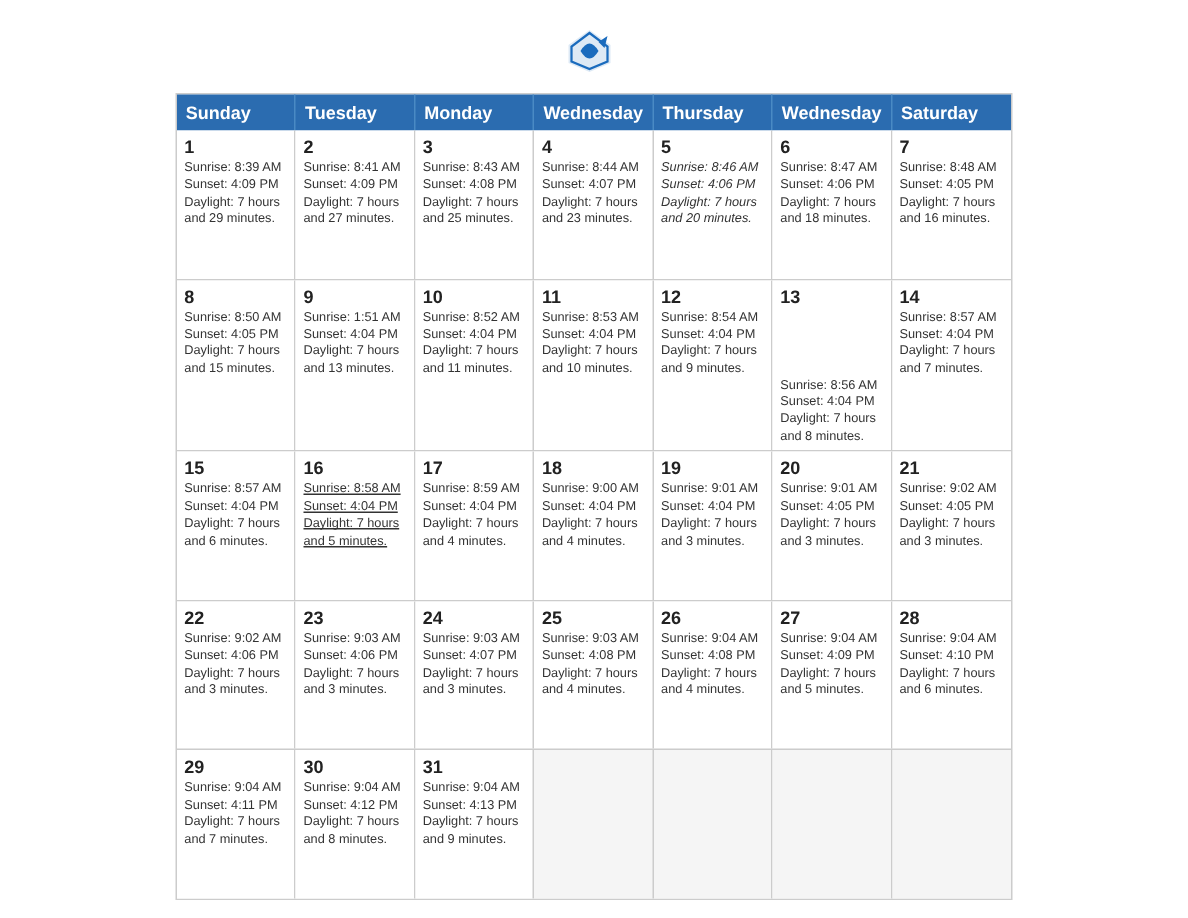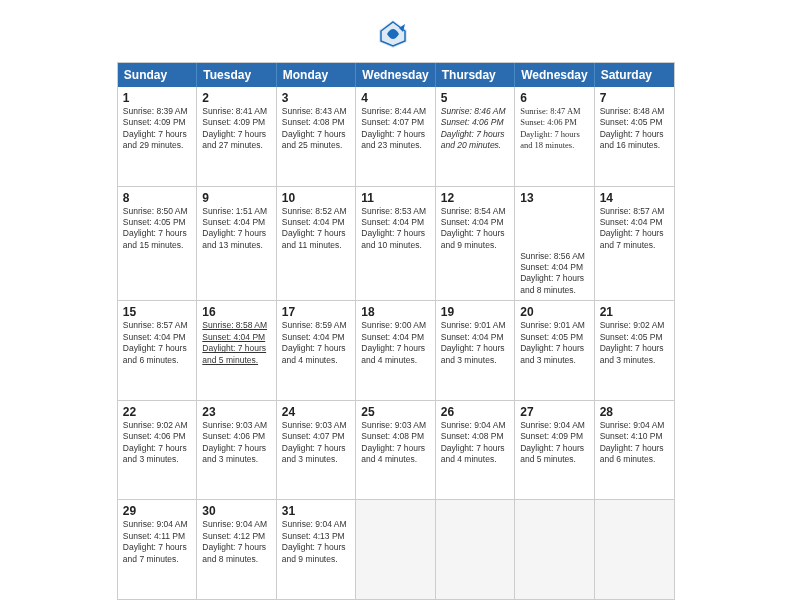--- a/index.html
+++ b/index.html
@@ -176,21 +176,21 @@
           </div>
           <div class="cal-cell">
             <span class="day-num">5</span>
             <div class="day-info" style="white-space: pre-line; font-style: italic;">Sunrise: 8:46 AM
 Sunset: 4:06 PM
 Daylight: 7 hours
 and 20 minutes.</div>
           </div>
           <div class="cal-cell">
             <span class="day-num">6</span>
-            <div class="day-info" style="white-space: pre-line; font-family: Liberation Serif, serif;">Sunrise: 8:47 AM
+            <div class="day-info" style="white-space: pre-line;">Sunrise: 8:47 AM
 Sunset: 4:06 PM
 Daylight: 7 hours
 and 18 minutes.</div>
           </div>
           <div class="cal-cell">
             <span class="day-num">7</span>
             <div class="day-info" style="white-space: pre-line;">Sunrise: 8:48 AM
 Sunset: 4:05 PM
 Daylight: 7 hours
 and 16 minutes.</div>

